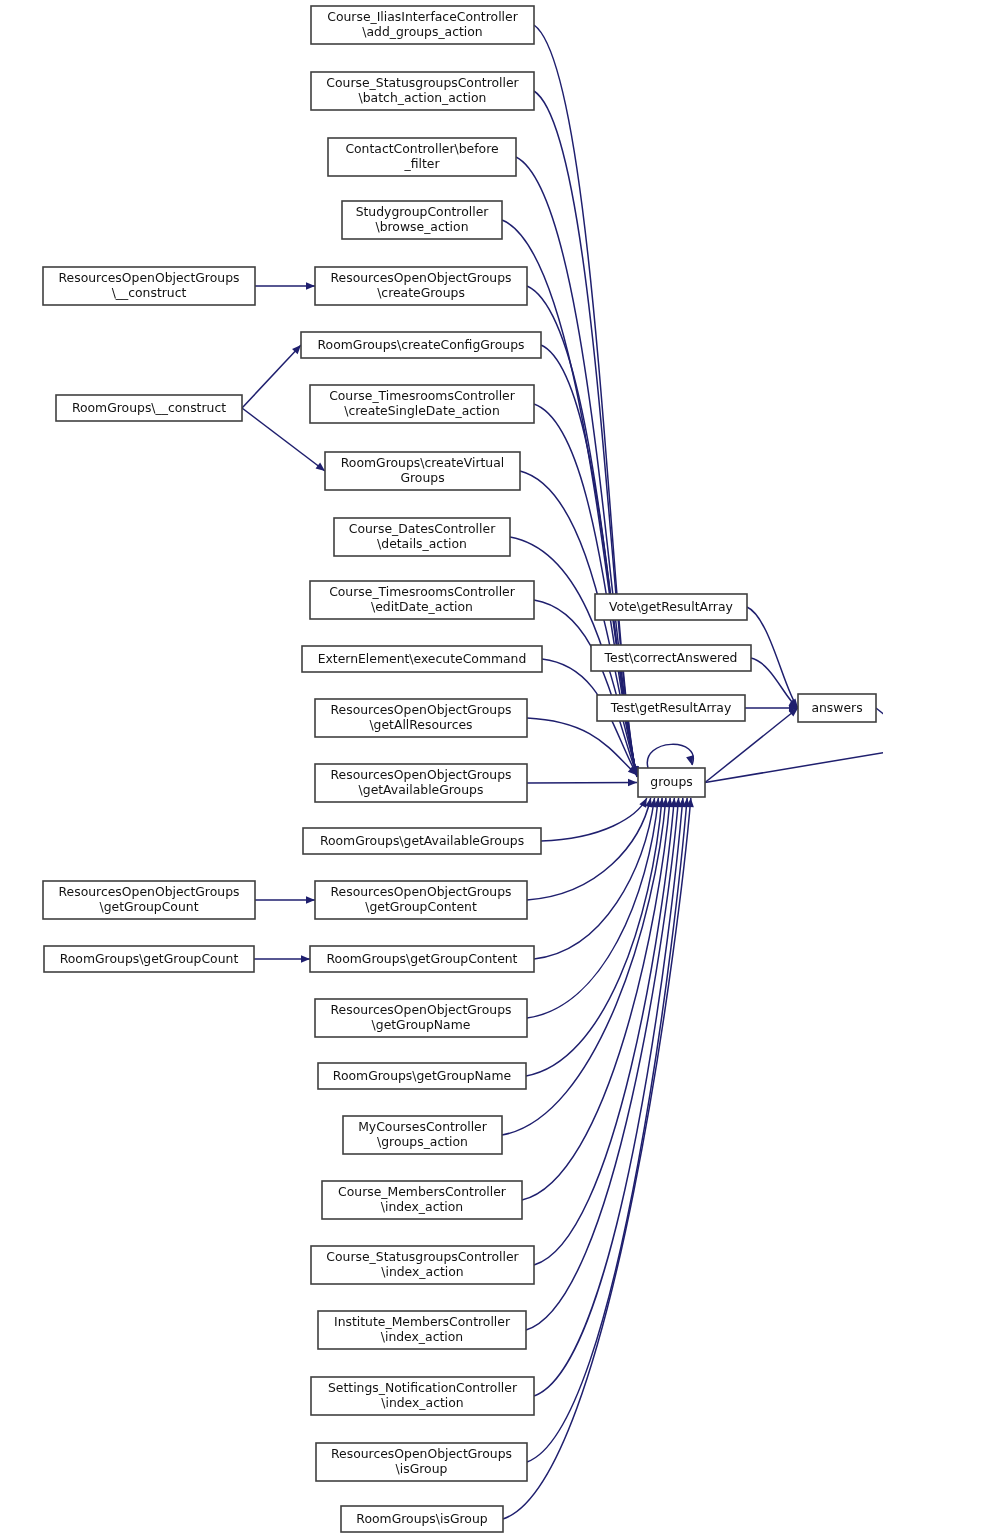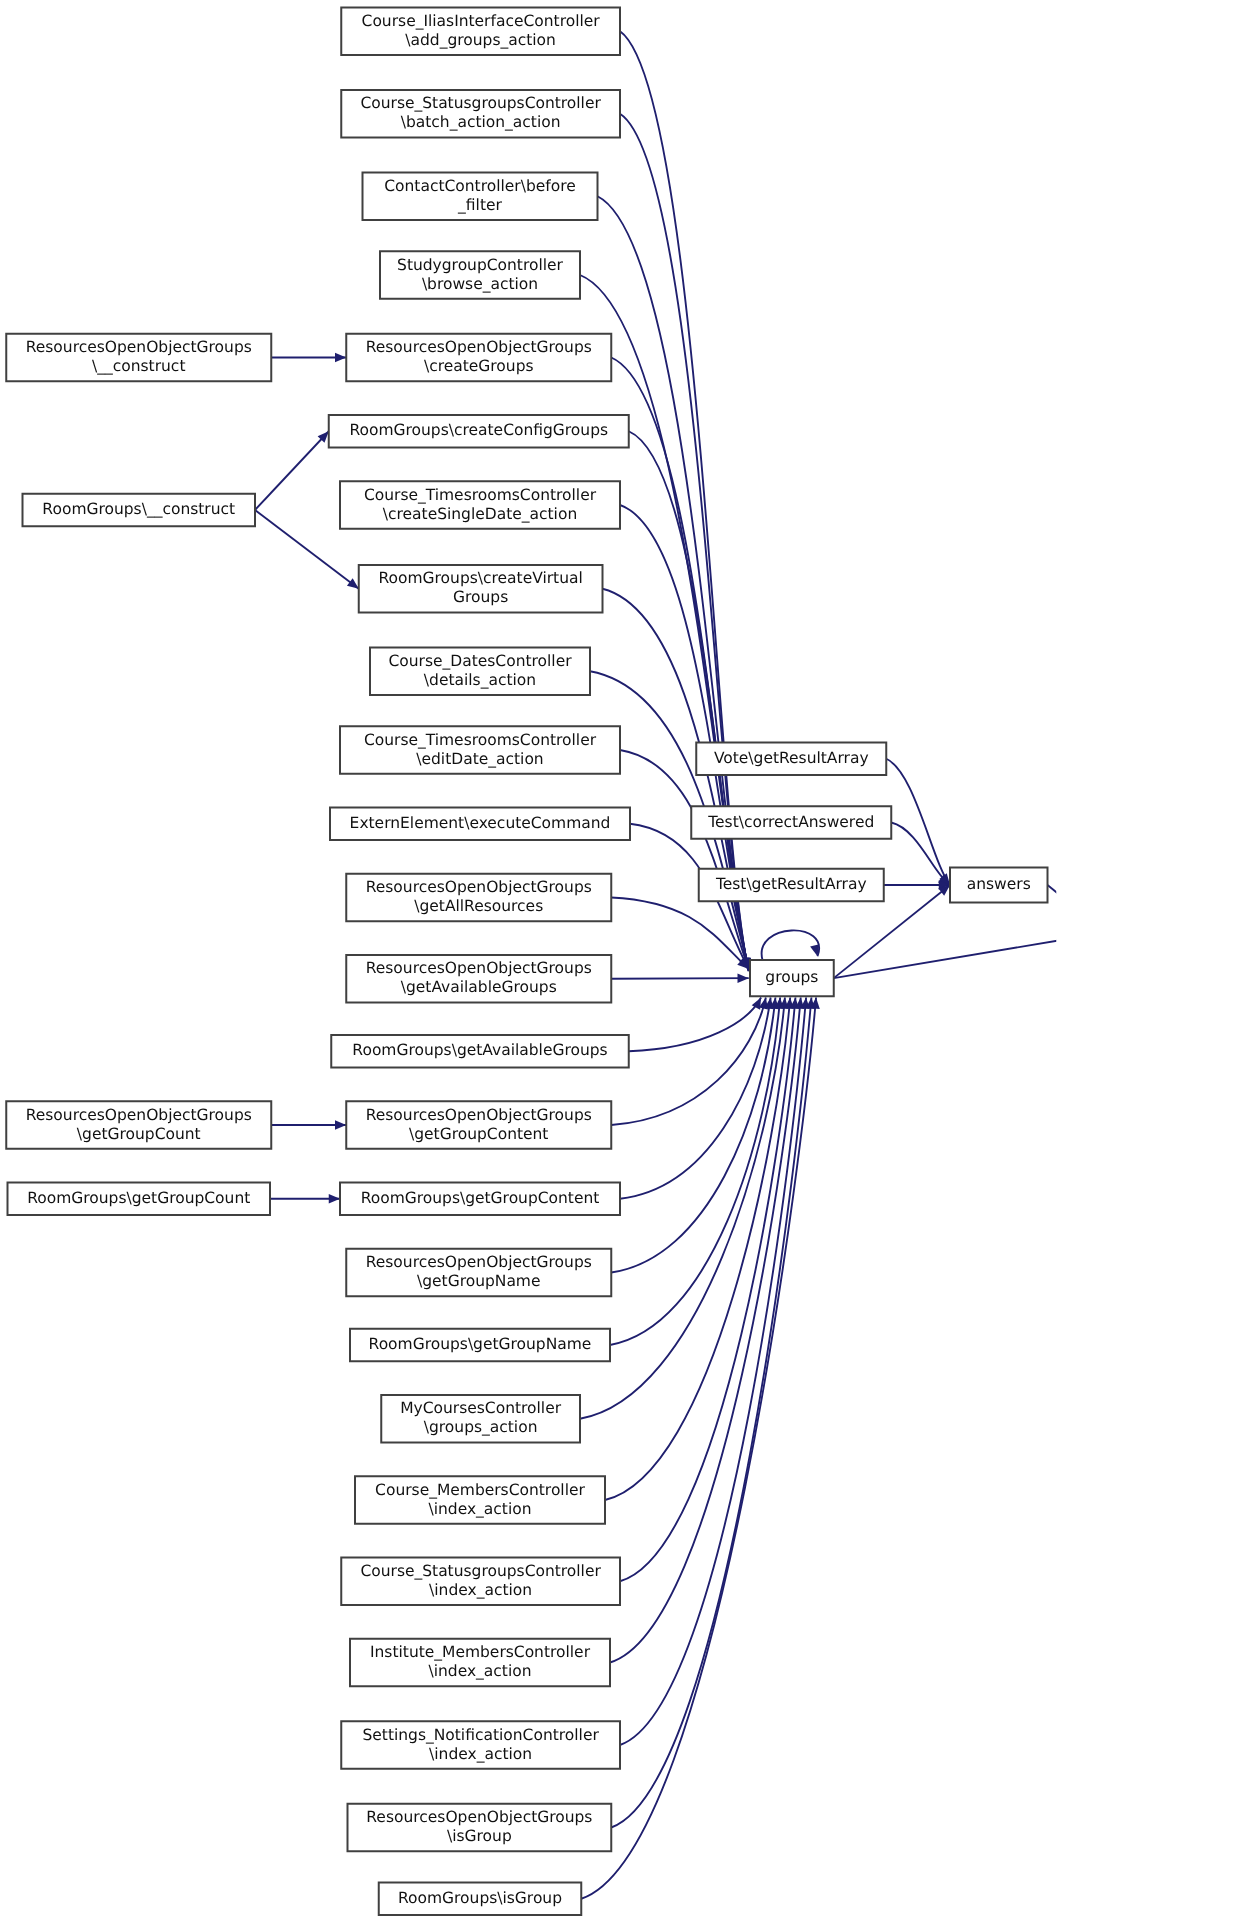--- a/index.html
+++ b/index.html
@@ -1,17 +1,17 @@
 <!DOCTYPE html>
 <html><head>
 <meta charset="utf-8">
 <style>
   html,body{margin:0;padding:0;background:#ffffff;}
   body{font-family:"DejaVu Sans","Liberation Sans",sans-serif;}
-  #graph-root{position:relative;width:845px;height:1539px;overflow:hidden;background:#fff;}
+  #graph-root{position:relative;width:845px;height:1539px;overflow:hidden;background:#fff;padding-left:38px;}
   svg#callgraph{display:block;width:995px;height:1539px;}
   .node-box{fill:#ffffff;stroke:#404040;stroke-width:1.6;}
   .node-box.highlight{fill:#bfbfbf;}
   .node-label{font-family:"DejaVu Sans","Liberation Sans",sans-serif;font-size:12.4px;fill:#111111;text-anchor:middle;dominant-baseline:middle;}
   .edge-path{fill:none;stroke:#1f1f6e;stroke-width:1.5;}
   .edge-head{fill:#1f1f6e;stroke:none;}
 </style>
 </head>
 <body>
 

